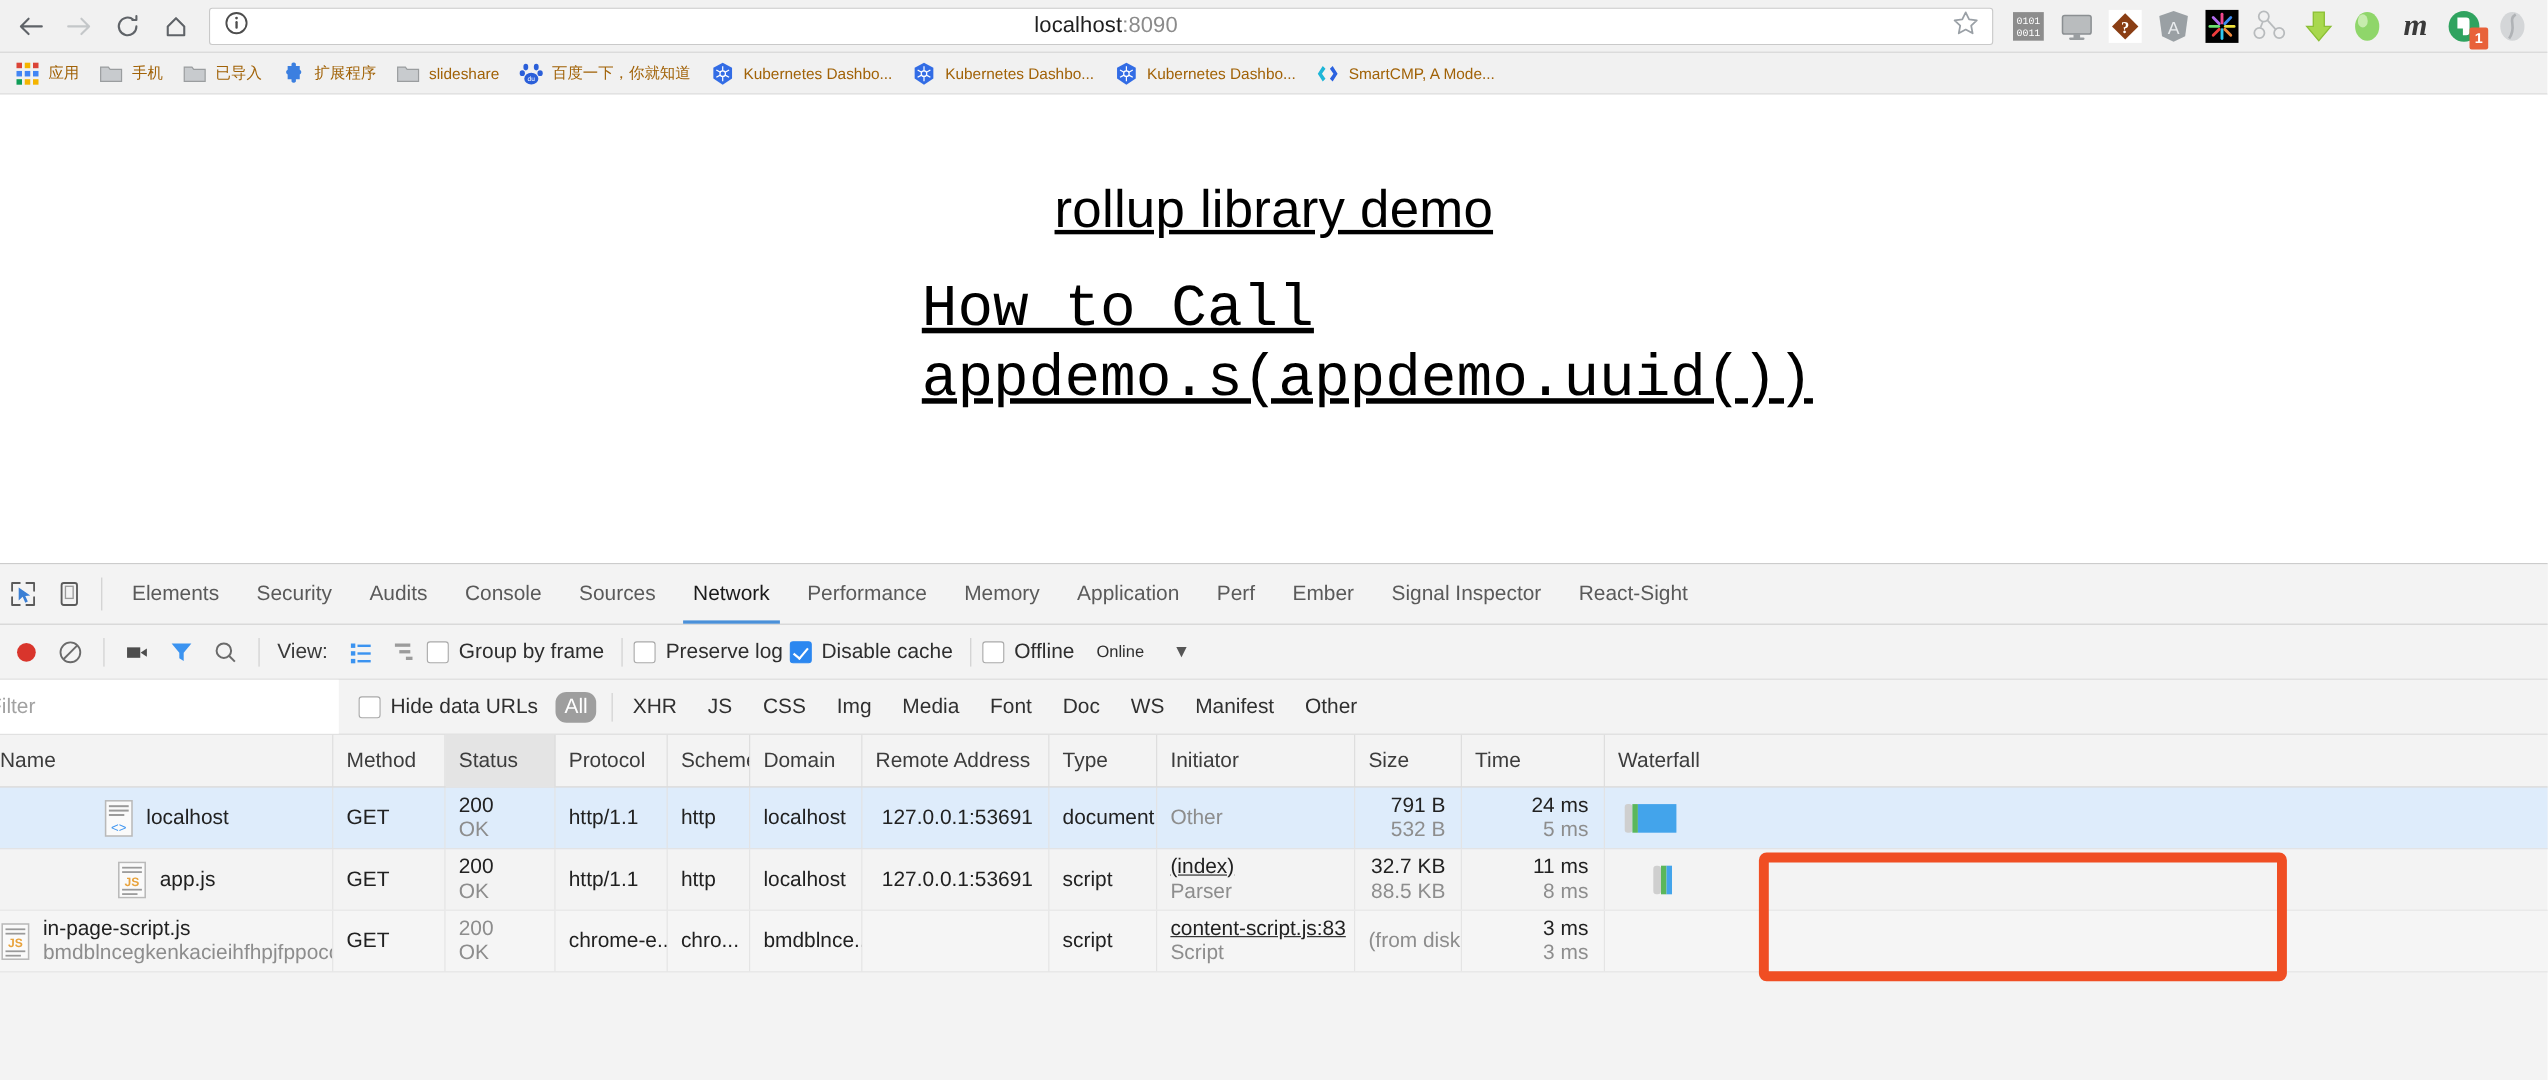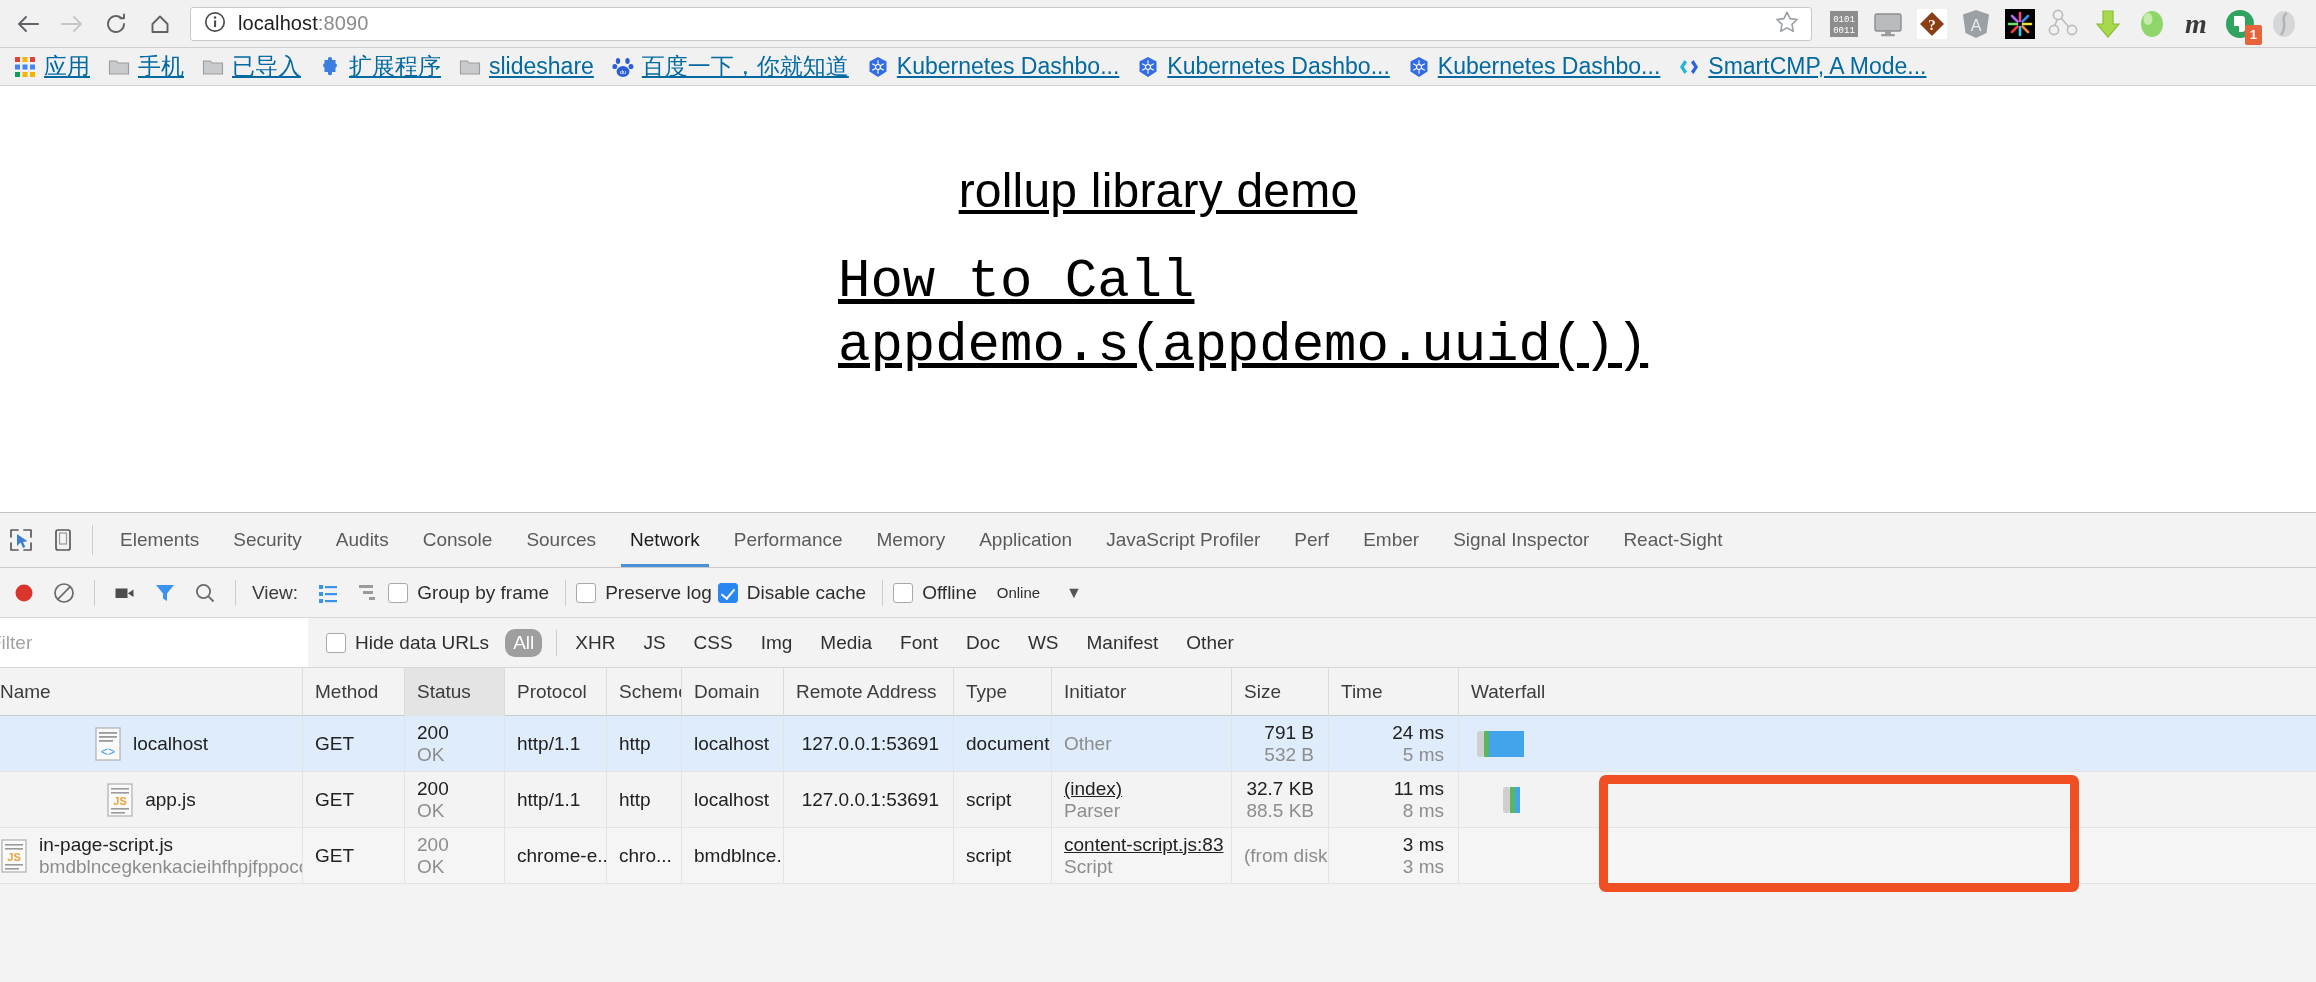--- a/index.html
+++ b/index.html
@@ -34,20 +34,21 @@
     flex: 1 1 auto;
     height: 34px;
     margin: 0 10px 0 8px;
     background: #fff;
     border: 1px solid #c9c9c9;
     border-radius: 3px;
     display: flex;
     align-items: center;
     padding: 0 6px 0 12px;
     min-width: 0;
+    text-align: center;
   }
   #omnibox-wrap .info-icon { flex: 0 0 auto; margin-right: 11px; }
   #omnibox-text {
     flex: 1 1 auto;
     font-size: 20px;
     color: #222;
     white-space: nowrap;
     overflow: hidden;
     letter-spacing: .1px;
   }
@@ -90,24 +91,23 @@
     display: flex;
     align-items: center;
     height: 30px;
     padding: 0 8px;
     margin-right: 2px;
     border-radius: 3px;
     flex: 0 0 auto;
     white-space: nowrap;
   }
   .bm .bm-label {
-    font-size: 23px;
-    color: #0369a1;
+    font-size: 14px;
+    color: #a16207;
     margin-left: 8px;
-    text-decoration: underline;
   }
   .bm .bm-ico { width: 22px; height: 22px; flex: 0 0 auto; display:block; }
 
   
   #page-viewport {
     height: 463px;
     background: #fff;
     position: relative;
     overflow: hidden;
     text-decoration: underline;
@@ -609,23 +609,20 @@
         <span>Network</span>
       </div>
     <div class="dt-tab">
         <span>Performance</span>
       </div>
     <div class="dt-tab">
         <span>Memory</span>
       </div>
     <div class="dt-tab">
         <span>Application</span>
-      </div>
-    <div class="dt-tab">
-        <span>JavaScript Profiler</span>
       </div>
     <div class="dt-tab">
         <span>Perf</span>
       </div>
     <div class="dt-tab">
         <span>Ember</span>
       </div>
     <div class="dt-tab">
         <span>Signal Inspector</span>
       </div>

